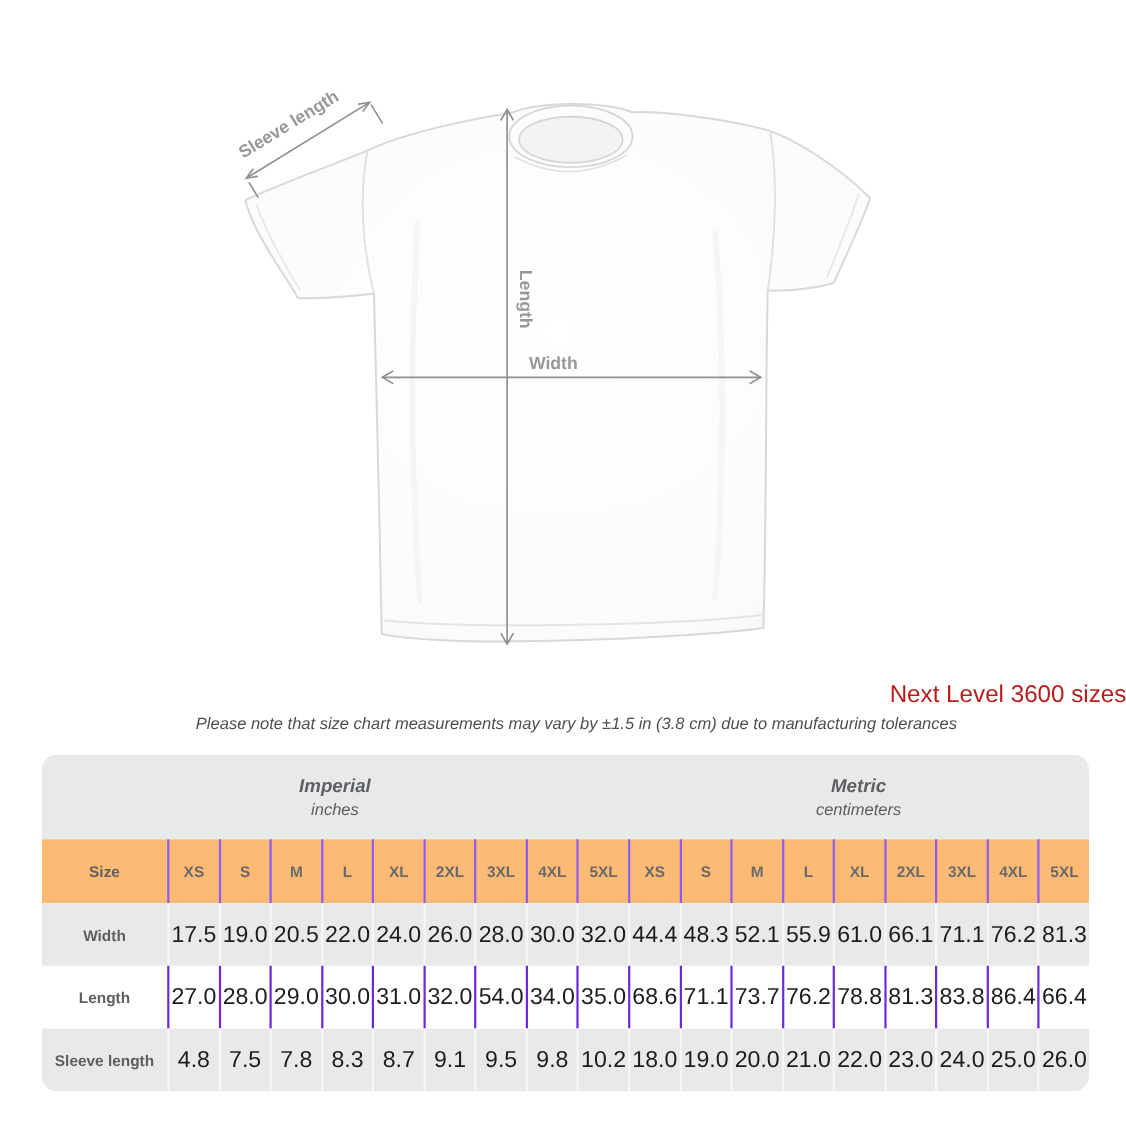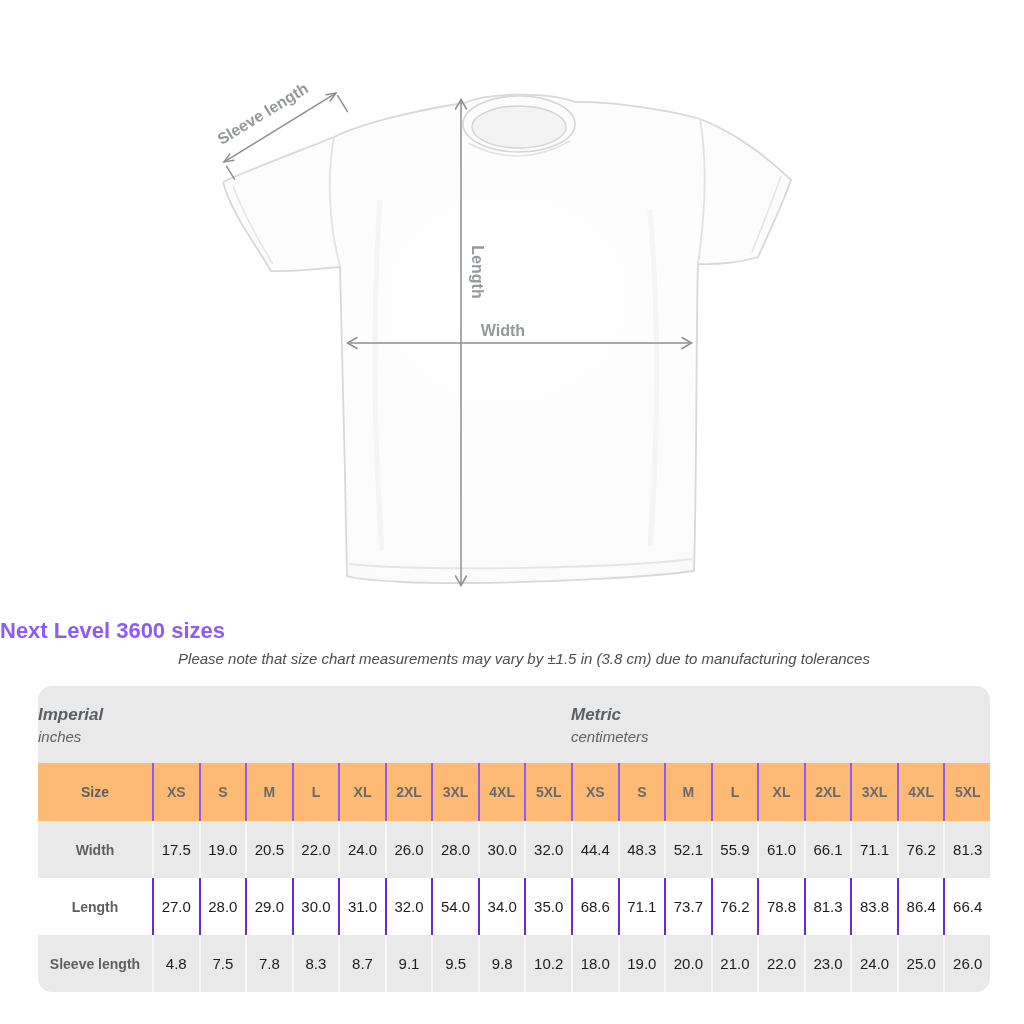--- a/index.html
+++ b/index.html
@@ -12,47 +12,47 @@
   .measure-label {
     position:absolute; font-weight:bold; font-size:16px; color:#96999c;
     white-space:nowrap; transform-origin:center;
   }
   .measure-label.sleeve { left:263px; top:114px; transform:translate(-50%,-50%) rotate(-31.5deg); }
   .measure-label.len    { left:477px; top:272px; transform:translate(-50%,-50%) rotate(90deg); }
   .measure-label.wid    { left:503px; top:331px; transform:translate(-50%,-50%); }
   
   .title {
     position:absolute; top:618px; left:0; width:100%; margin:0;
-    text-align:left; font-size:22px; font-weight:bold; color:#8b5cf6;
+    text-align:right; font-size:22px; font-weight:normal; color:#b91c1c;
   }
   .subtitle {
     position:absolute; top:650px; left:0; width:100%;
     text-align:center; font-size:15px; font-style:italic; color:#4e4e4e;padding-left:12px;
   }
   
   .size-table {
     position:absolute; left:38px; top:686px; width:952px;
     border-radius:14px; overflow:hidden;
   }
   .row { display:grid; grid-template-columns:114px repeat(18, 1fr); }
   .band { height:77px; background:#e9e9e9; }
   .group {
     grid-column:1 / 11; display:flex; flex-direction:column;
-    justify-content:center; gap:3px;
+    align-items:center; justify-content:center; gap:3px;
   }
   .group.metric { grid-column:11 / 20; }
   .group-name { font-size:17px; font-weight:bold; font-style:italic; color:#5c6064; }
   .group-unit { font-size:15px; font-style:italic; color:#5c6064; }
   .size-row { height:58px; background:#fdba74; }
   .data-row { height:57px; background:#ffffff; }
   .data-row.shade { background:#e9e9e9; }
   .cell { display:flex; align-items:center; justify-content:center; }
   .label-cell { font-weight:bold; font-size:14px; color:#5f5f5f; }
   .head-cell  { font-weight:bold; font-size:14px; color:#6a6a6a; border-left:2px solid #8b5cf6; }
-  .value-cell { font-size:15px; color:#1c1c1c; border-left:2px solid #6d28d9; }
+  .value-cell { font-size:21px; color:#1c1c1c; border-left:2px solid #6d28d9; }
   .shade .value-cell { border-left-color:#f7f7f7; }
 </style>
 </head>
 <body>
 
 <div class="page">
 
   <svg class="diagram-svg" width="1024" height="620" viewBox="0 0 1024 620">
     <defs>
       <radialGradient id="shirtGrad" cx="50%" cy="42%" r="78%">

